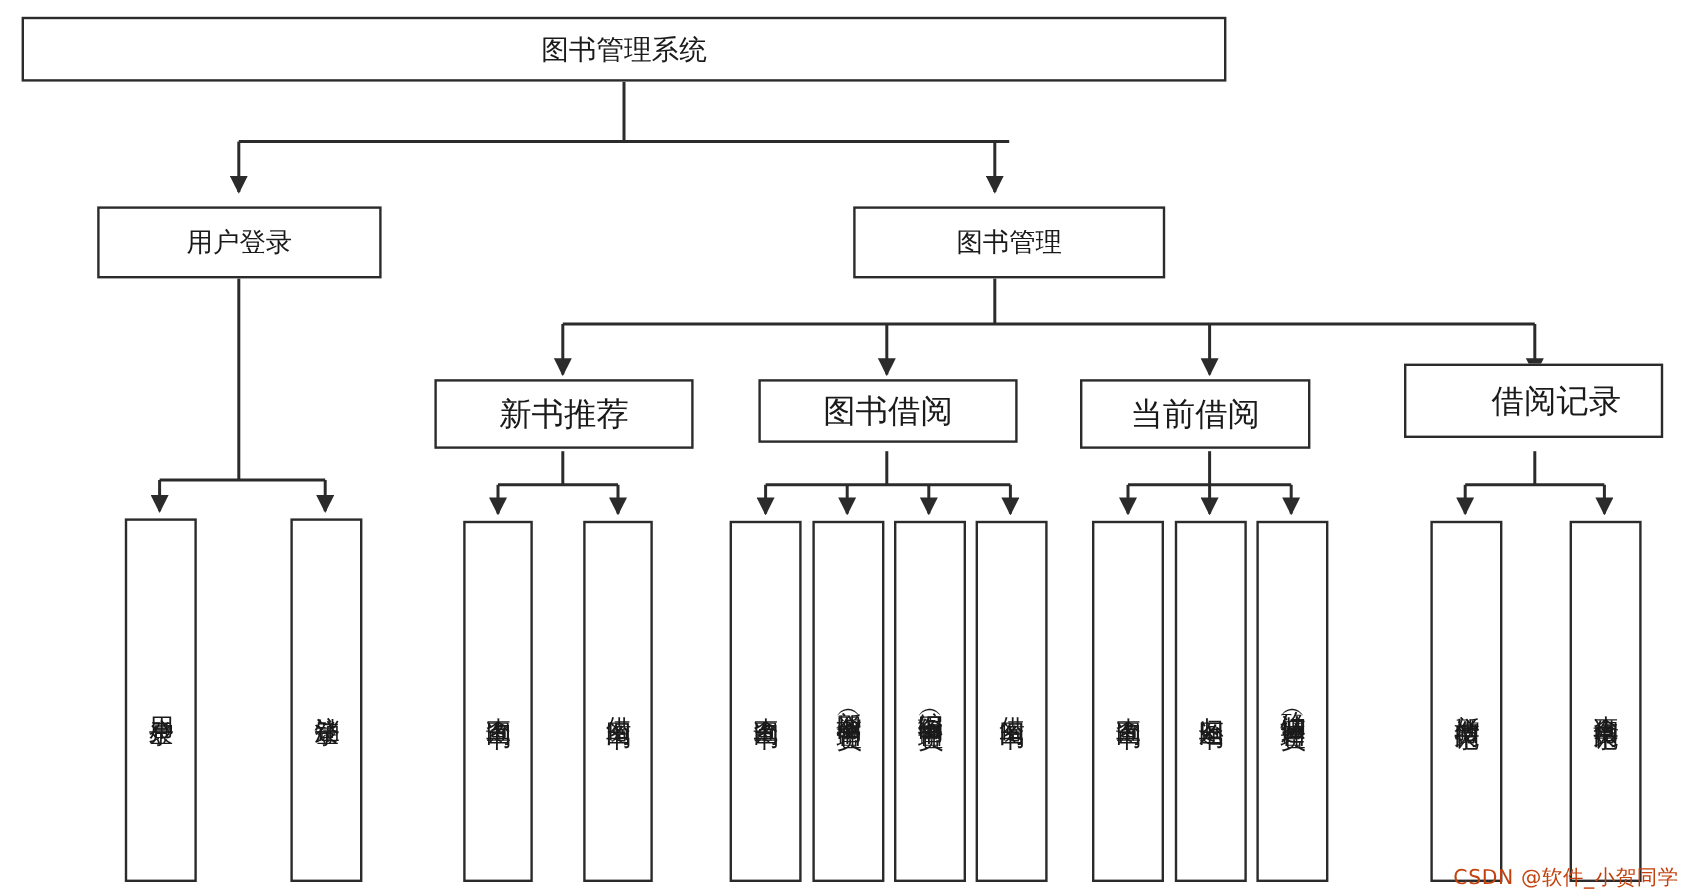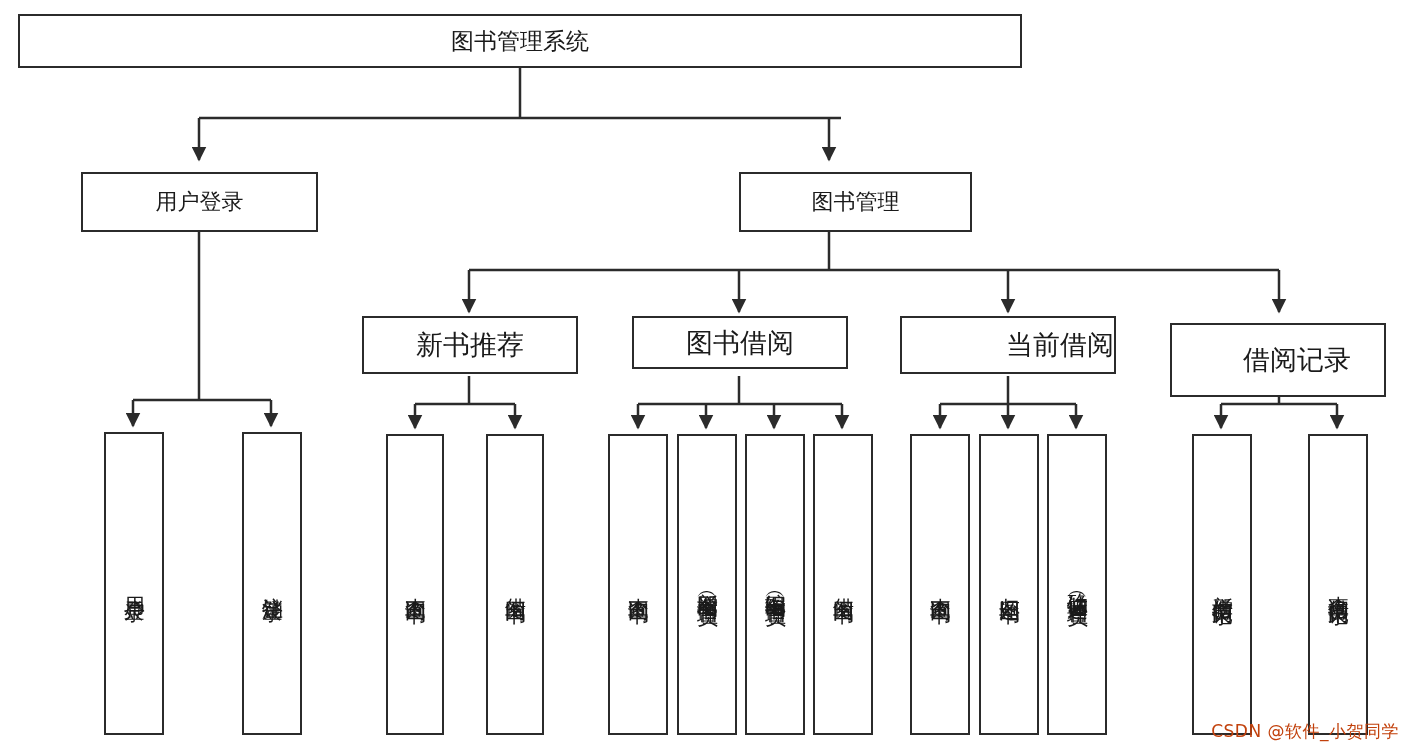--- a/index.html
+++ b/index.html
@@ -121,37 +121,37 @@
   </svg>
 
   <div class="node root" style="left:18px; top:14px; width:1004px; height:54px;">
     <span class="lbl">图书管理系统</span>
   </div>
 
   <div class="node lvl2" style="left:81px; top:172px; width:237px; height:60px;">
     <span class="lbl">用户登录</span>
   </div>
 
-  <div class="node lvl2" style="left:739px; top:172px; width:233px; height:60px;">
+  <div class="node lvl2" style="left:711px; top:172px; width:260px; height:60px;">
     <span class="lbl">图书管理</span>
   </div>
 
   <div class="node lvl3" style="left:362px; top:316px; width:216px; height:58px;">
     <span class="lbl">新书推荐</span>
   </div>
 
   <div class="node lvl3" style="left:632px; top:316px; width:216px; height:53px;">
     <span class="lbl">图书借阅</span>
   </div>
 
-  <div class="node lvl3" style="left:900px; top:316px; width:216px; height:58px;justify-content:flex-end;">
+  <div class="node lvl3" style="left:900px; top:316px; width:192px; height:58px;">
     <span class="lbl">当前借阅</span>
   </div>
 
-  <div class="node lvl3" style="left:1170px; top:323px; width:216px; height:74px;padding-left:38px;">
+  <div class="node lvl3" style="left:1170px; top:303px; width:216px; height:62px;padding-left:38px;">
     <span class="lbl">借阅记录</span>
   </div>
 
   <div class="node leaf" style="left:104px; top:432px; width:60px; height:303px;">
     <span class="lbl">用户登录</span>
   </div>
   <div class="node leaf" style="left:242px; top:432px; width:60px; height:303px;">
     <span class="lbl">注销登录</span>
   </div>
 

